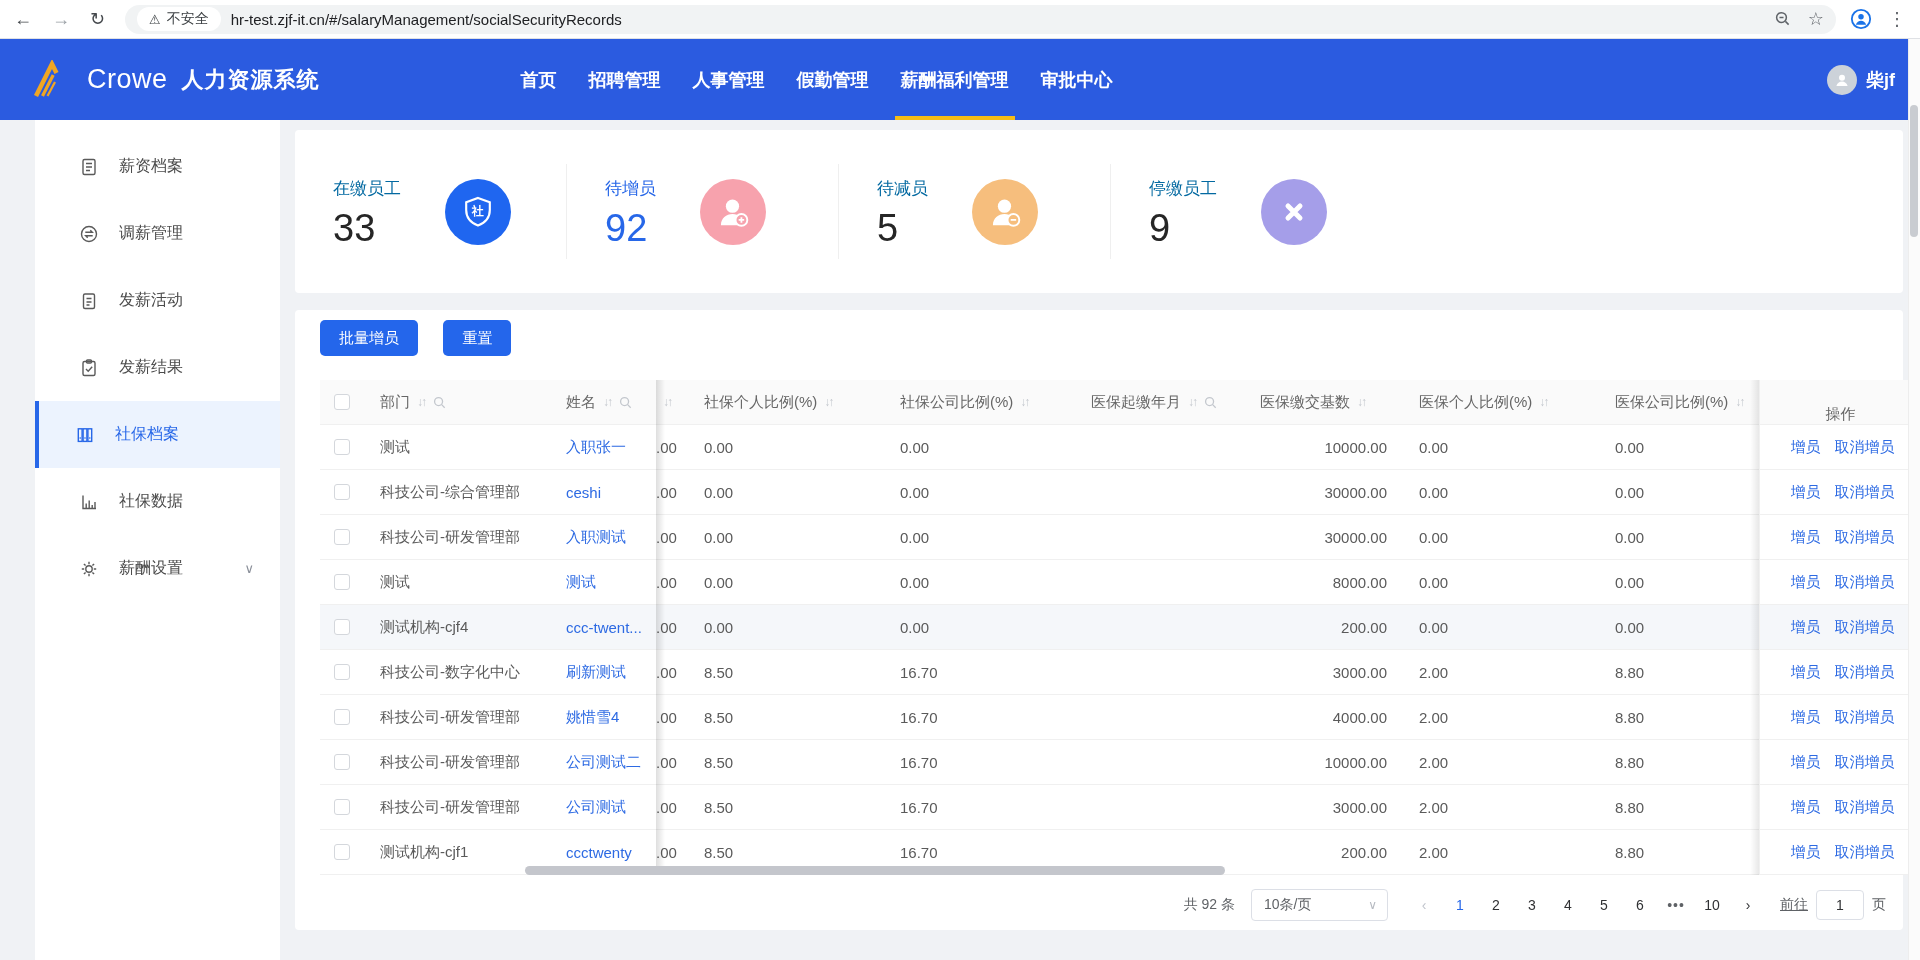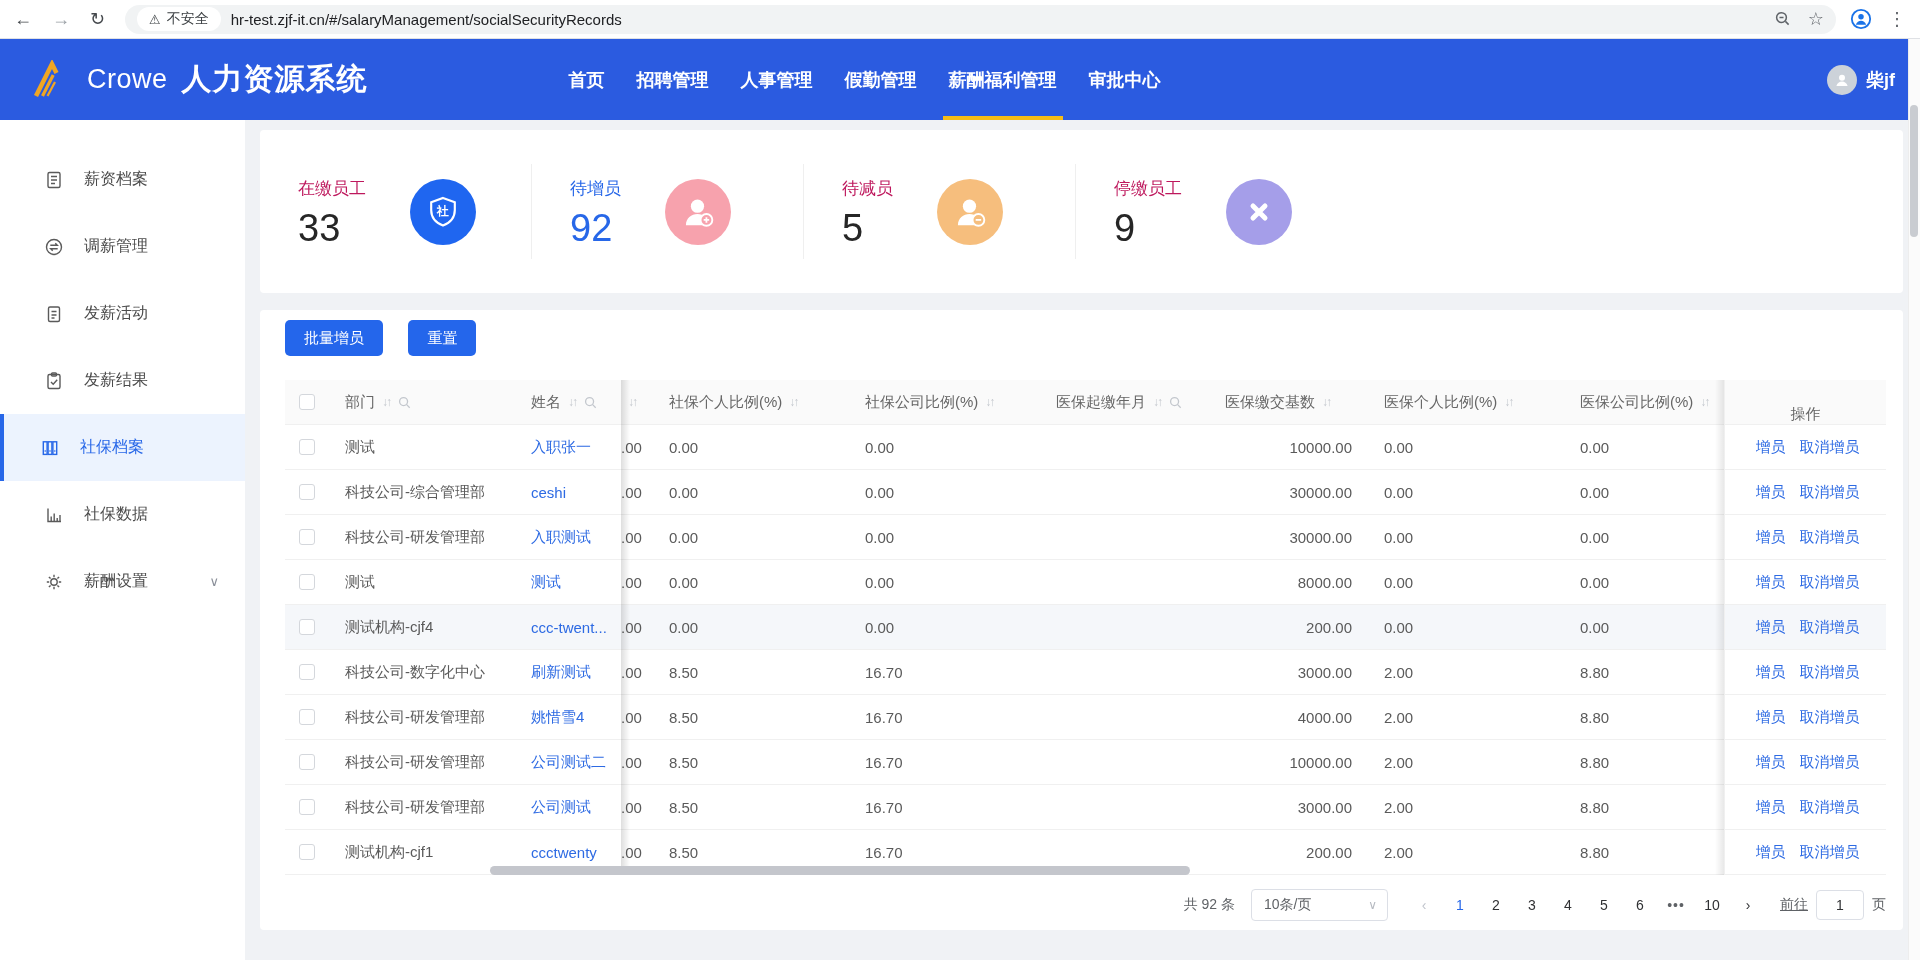--- a/index.html
+++ b/index.html
@@ -15,45 +15,45 @@
   .url { font-size:15px; color:#202124; flex:1; white-space:nowrap; overflow:hidden; }
   .omni-right { display:flex; align-items:center; gap:16px; margin-left:10px; }
   .star { font-size:18px; color:#5f6368; }
   .chrome-right { display:flex; align-items:center; gap:16px; }
   .kebab { font-size:18px; color:#5f6368; letter-spacing:0; }
 
   
   .nav { height:81px; background:#2b5be0; display:flex; align-items:center; padding:0 25px 0 28px; position:relative; }
   .brand { display:flex; align-items:center; }
   .brand-name { color:#fff; font-size:27px; margin-left:13px; letter-spacing:.5px; }
-  .sys-name { color:#fff; font-size:30px; font-weight:700; margin-left:14px; letter-spacing:1px; }
+  .sys-name { color:#fff; font-size:22px; font-weight:700; margin-left:14px; letter-spacing:1px; }
   .menu { display:flex; margin-left:185px; height:81px; }
   .menu-item { color:#fff; font-size:18px; font-weight:700; padding:0 16px; height:81px; display:flex; align-items:center; position:relative; cursor:pointer; white-space:nowrap; }
   .menu-item.active::after { content:""; position:absolute; left:10px; right:10px; bottom:0; height:4px; background:#f6bd16; }
   .nav-user { margin-left:auto; display:flex; align-items:center; }
   .avatar { width:30px; height:30px; border-radius:50%; background:#ccd2d9; display:flex; align-items:center; justify-content:center; }
   .nav-user .uname { color:#fff; font-size:18px; font-weight:700; margin-left:9px; }
 
   
   .layout { display:flex; height:840px; }
-  .sidebar { width:245px; background:#fff; padding-top:26px; flex:0 0 245px; }
+  .sidebar { width:245px; background:#fff; padding-top:13px; flex:0 0 245px;margin-left:35px; }
   .side-item { height:67px; display:flex; align-items:center; padding-left:40px; color:#4b4b4b; font-size:16px; cursor:pointer; position:relative; border-left:4px solid transparent; }
   .side-item svg { width:20px; height:20px; margin-right:20px; color:#5a5a5a; flex:0 0 20px; }
   .side-item.active { background:#ecf3fe; color:#2767e8; border-left-color:#2767e8; padding-left:36px; }
   .side-item.active svg { color:#2767e8; }
   .side-chev { position:absolute; right:26px; color:#8a8f99; font-size:13px; }
 
   .main { flex:1; padding:10px 17px 0 15px; overflow:hidden; }
 
   
   .stats { background:#fff; border-radius:4px; height:163px; display:flex; align-items:center; }
   .stat-card { flex:0 0 272px; display:flex; align-items:center; padding-left:38px; position:relative; height:115px; }
   .stat-card:not(:last-child)::after { content:""; position:absolute; right:0; top:10px; bottom:10px; width:1px; background:#efefef; }
   .stat-card:last-child { flex:1; }
-  .stat-label { font-size:17px; color:#be185d; margin-bottom:9px; white-space:nowrap; }
+  .stat-label { font-size:17px; color:#0369a1; margin-bottom:9px; white-space:nowrap; }
   .stat-value { font-size:38px; color:#262626; line-height:1; }
   .stat-card.hl .stat-label, .stat-card.hl .stat-value { color:#2767e8; }
   .stat-icon { width:66px; height:66px; border-radius:50%; margin-left:44px; position:relative; display:flex; align-items:center; justify-content:center; flex:0 0 66px; }
   .shield-txt { position:absolute; top:50%; left:50%; transform:translate(-52%,-54%); color:#fff; font-size:12px; font-weight:700; }
 
   
   .panel { background:#fff; border-radius:4px; margin-top:17px; height:620px; position:relative; }
   .toolbar { padding:10px 0 0 25px; }
   .btn { height:36px; padding:0 19px; background:#2466eb; color:#fff; font-size:15px; border:none; border-radius:5px; margin-right:21px; cursor:pointer; font-family:inherit; }
 

